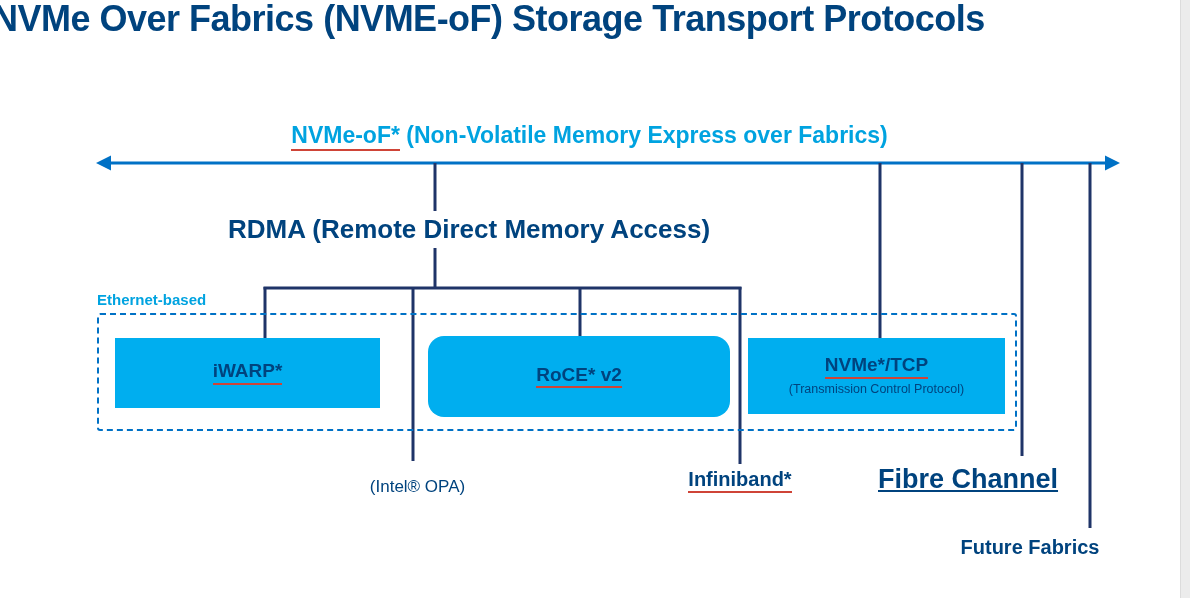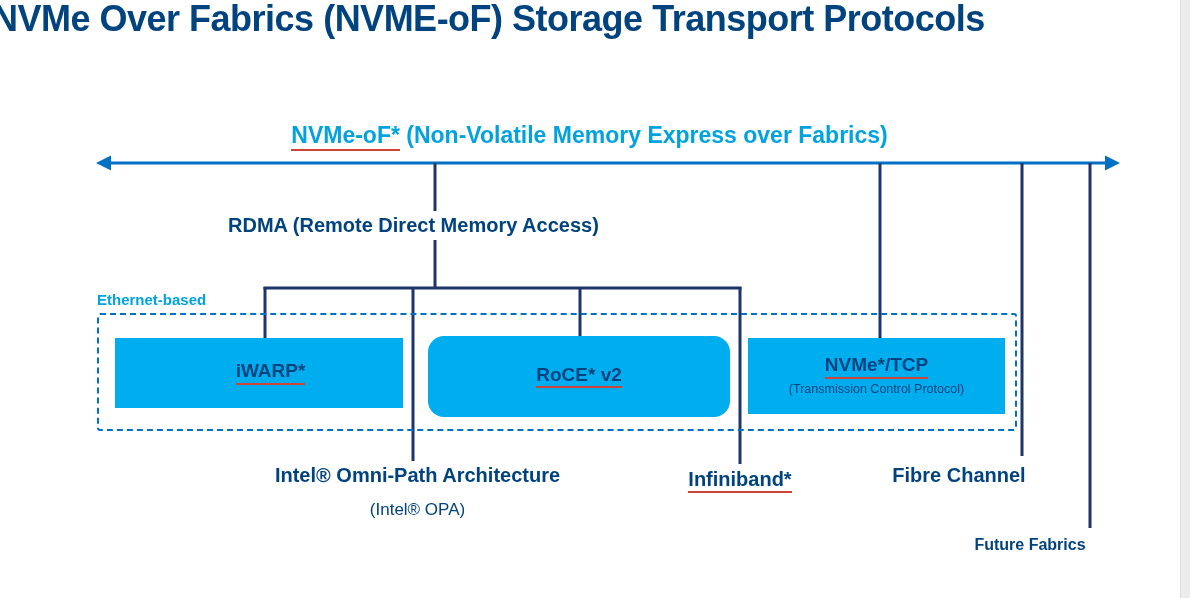--- a/index.html
+++ b/index.html
@@ -22,51 +22,51 @@
   .fabric-header {
     position: absolute; top: 122px; left: 77px; width: 1025px;
     text-align: center; font-size: 23px; font-weight: bold; color: #00a3e0;
     white-space: nowrap;
   }
   .red-underline { border-bottom: 2px solid #cf4437; padding-bottom: 1px; }
 
   .rdma-label {
     position: absolute; top: 211px; left: 220px;
     background: #ffffff; padding: 3px 8px;
-    font-size: 20px; font-weight: bold; color: #00437e; white-space: nowrap;
+    font-size: 26px; font-weight: bold; color: #00437e; white-space: nowrap;
   }
 
   .ethernet-label {
     position: absolute; top: 291px; left: 97px;
     font-size: 15px; font-weight: bold; color: #00a3e0;
   }
 
   .dashed-box {
     position: absolute; top: 313px; left: 97px; width: 916px; height: 114px;
     border: 2px dashed #0071c5; border-radius: 3px;
   }
 
   .proto-box {
     position: absolute; background: #00aeef; color: #00437e;
     display: flex; flex-direction: column; align-items: center; justify-content: center;
   }
-  .box-iwarp   { left: 115px; top: 338px; width: 265px; height: 70px; padding-left: 23px; }
+  .box-iwarp   { left: 115px; top: 338px; width: 265px; height: 70px; }
   .box-roce    { left: 428px; top: 336px; width: 302px; height: 81px; border-radius: 16px; }
   .box-nvmetcp { left: 748px; top: 338px; width: 257px; height: 76px; }
   .box-title { font-size: 19px; font-weight: bold; line-height: 1.1; }
   .box-sub   { font-size: 12.5px; margin-top: 3px; text-align: center; line-height: 1.25; }
   .box-roce .box-sub { width: 250px; }
 
   .bottom-label { position: absolute; color: #00437e; text-align: center; }
   .bl-title { font-size: 20px; font-weight: bold; white-space: nowrap; }
   .bl-sub   { font-size: 17px; margin-top: 13px; }
   .lbl-omni       { top: 464px; left: 230px; width: 375px; }
   .lbl-infiniband { top: 468px; left: 655px; width: 170px; font-size: 20px; font-weight: bold; }
-  .lbl-fibre      { top: 464px; left: 878px; width: 162px; font-size: 20px; font-weight: bold; white-space: nowrap; }
-  .lbl-future     { top: 536px; left: 945px; width: 170px; font-size: 16px; font-weight: bold; white-space: nowrap; }
+  .lbl-fibre      { top: 464px; left: 878px; width: 162px; font-size: 27px; font-weight: bold; white-space: nowrap; text-decoration: underline; }
+  .lbl-future     { top: 536px; left: 945px; width: 170px; font-size: 20px; font-weight: bold; white-space: nowrap; }
 
   .edge-strip {
     position: absolute; top: 0; right: 0; width: 9px; height: 598px;
     background: #ececec; border-left: 1px solid #dcdcdc;
   }
 </style>
 </head>
 <body>
 
 <div class="canvas">
@@ -111,21 +111,20 @@
   <div class="proto-box box-roce">
     <span class="box-title red-underline">RoCE* v2</span>
   </div>
 
   <div class="proto-box box-nvmetcp">
     <span class="box-title red-underline">NVMe*/TCP</span>
     <span class="box-sub">(Transmission Control Protocol)</span>
   </div>
 
   <div class="bottom-label lbl-omni">
-    <div class="bl-title">Intel® Omni-Path Architecture</div>
     <div class="bl-sub">(Intel® OPA)</div>
   </div>
 
   <div class="bottom-label lbl-infiniband">
     <span class="red-underline">Infiniband*</span>
   </div>
 
   <div class="bottom-label lbl-fibre">Fibre Channel</div>
 
   <div class="bottom-label lbl-future">Future Fabrics</div>

